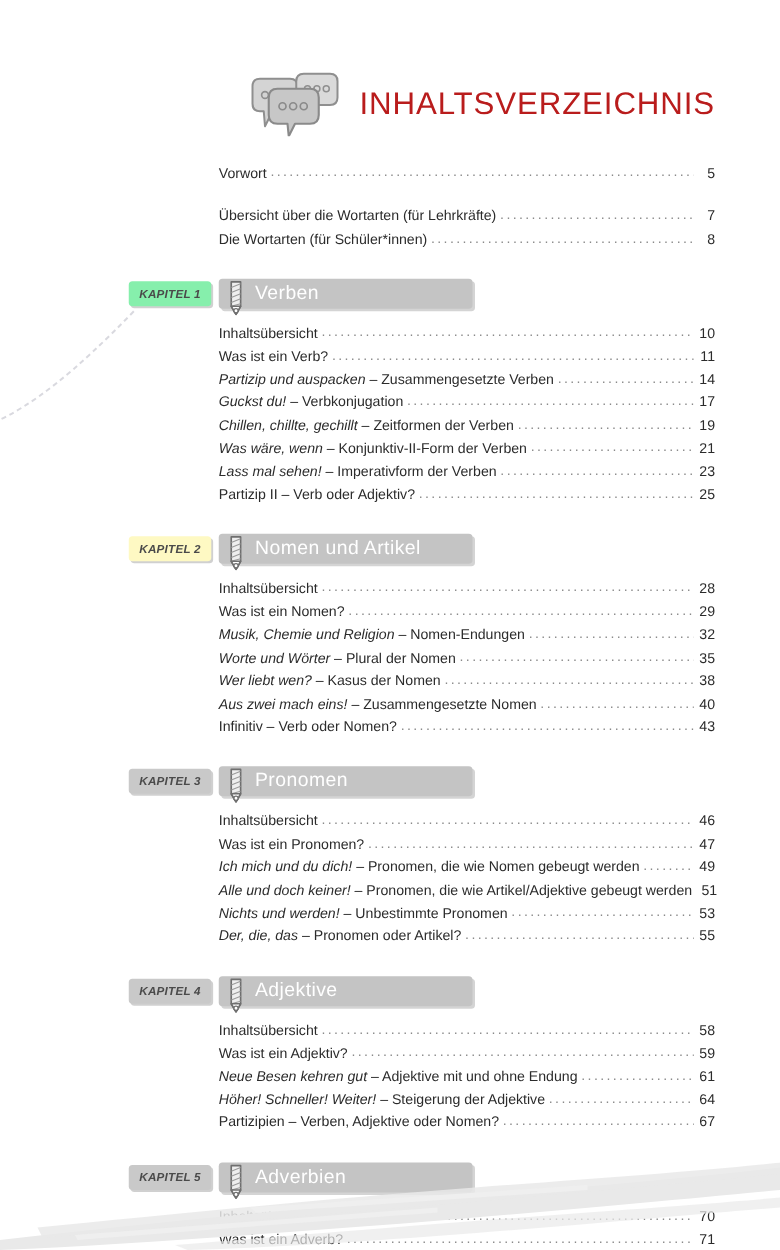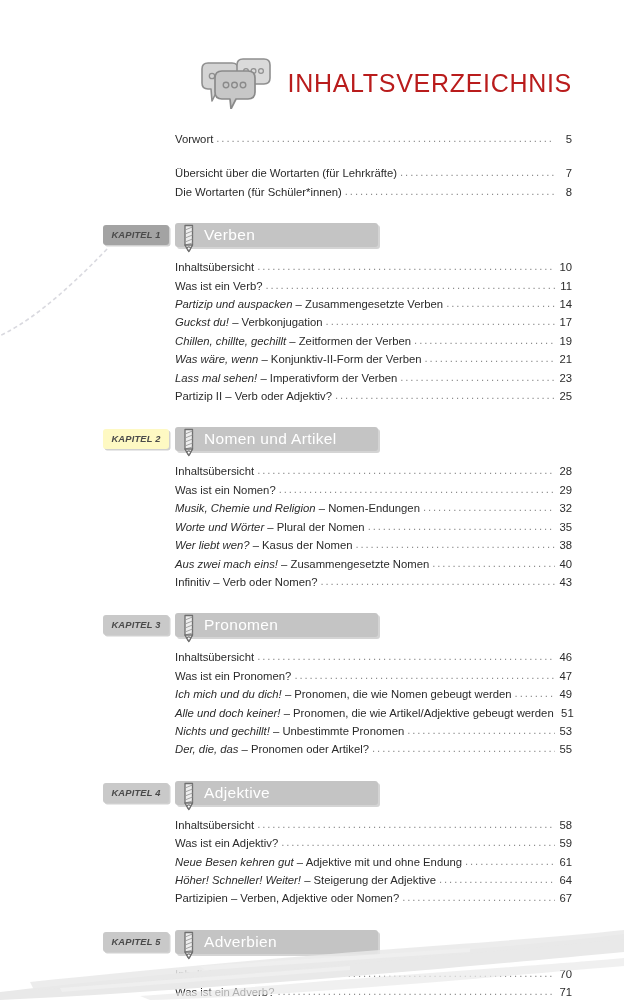--- a/index.html
+++ b/index.html
@@ -238,21 +238,21 @@
     <div class="entry">
       <span class="label">Die Wortarten (für Schüler*innen)</span>
       <span class="leader">........................................................................................................................................................................................................</span>
       <span class="pagenum">8</span>
     </div>
   </div>
 
   <div id="chapters-host">
       <div class="chapter">
         <div class="chapter-head">
-          <div class="kapitel-badge" style="background: #a3a3a3;">KAPITEL 1</div>
+          <div class="kapitel-badge" style="background: #86efac;">KAPITEL 1</div>
           <div class="chapter-bar" style="background: rgb(196, 196, 196);">
             <div class="pencil-slot">
               <svg class="pencil-icon" viewBox="0 0 20 31">
                 <path d="M6 1.5 L13.5 1.5 L13.5 21 L9.8 27.5 L6 21 Z" fill="#eeeeee" stroke="#6f6f6f" stroke-width="1.3" stroke-linejoin="round"></path>
                 <line x1="6" y1="6" x2="13.5" y2="3" stroke="#9a9a9a" stroke-width="0.9"></line>
                 <line x1="6" y1="10" x2="13.5" y2="7" stroke="#9a9a9a" stroke-width="0.9"></line>
                 <line x1="6" y1="14" x2="13.5" y2="11" stroke="#9a9a9a" stroke-width="0.9"></line>
                 <line x1="6" y1="18" x2="13.5" y2="15" stroke="#9a9a9a" stroke-width="0.9"></line>
                 <line x1="6" y1="21" x2="13.5" y2="19" stroke="#9a9a9a" stroke-width="0.9"></line>
                 <path d="M6 21 L13.5 21 L9.8 27.5 Z" fill="#ffffff" stroke="#6f6f6f" stroke-width="1.3" stroke-linejoin="round"></path>
@@ -396,21 +396,21 @@
             <span class="label"><span class="em">Ich mich und du dich!</span><span> – Pronomen, die wie Nomen gebeugt werden</span></span>
             <span class="leader">........................................................................................................................................................................................................</span>
             <span class="pagenum">49</span>
           </div>
           <div class="entry">
             <span class="label"><span class="em">Alle und doch keiner!</span><span> – Pronomen, die wie Artikel/Adjektive gebeugt werden</span></span>
             <span class="leader">........................................................................................................................................................................................................</span>
             <span class="pagenum">51</span>
           </div>
           <div class="entry">
-            <span class="label"><span class="em">Nichts und gechillt!</span><span> – Unbestimmte Pronomen</span></span>
+            <span class="label"><span class="em">Nichts und werden!</span><span> – Unbestimmte Pronomen</span></span>
             <span class="leader">........................................................................................................................................................................................................</span>
             <span class="pagenum">53</span>
           </div>
           <div class="entry">
             <span class="label"><span class="em">Der, die, das</span><span> – Pronomen oder Artikel?</span></span>
             <span class="leader">........................................................................................................................................................................................................</span>
             <span class="pagenum">55</span>
           </div>
         </div>
       </div>

